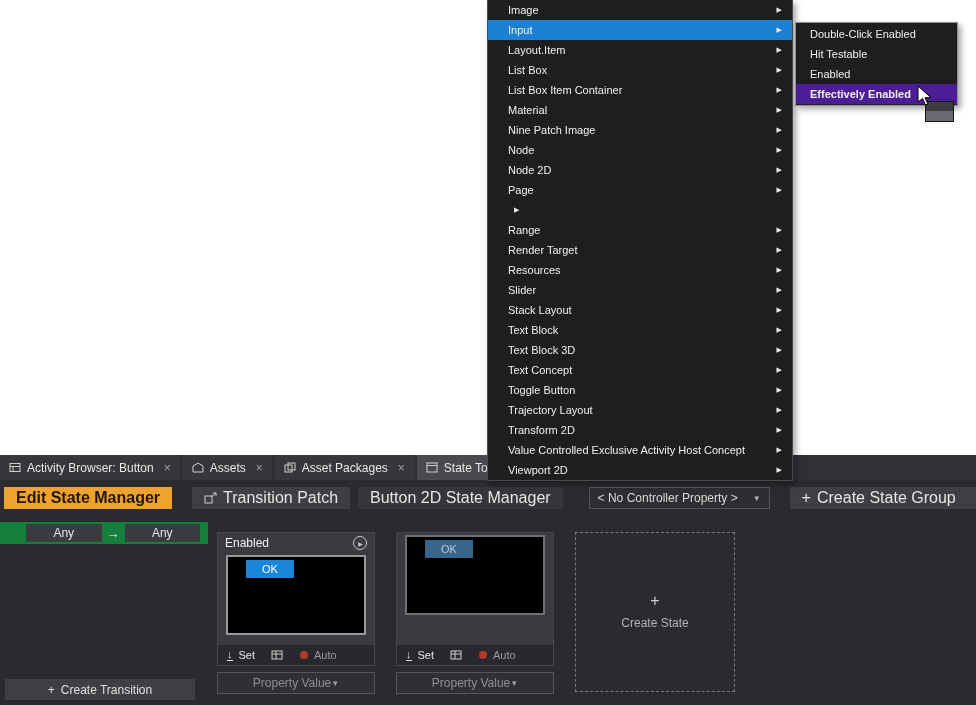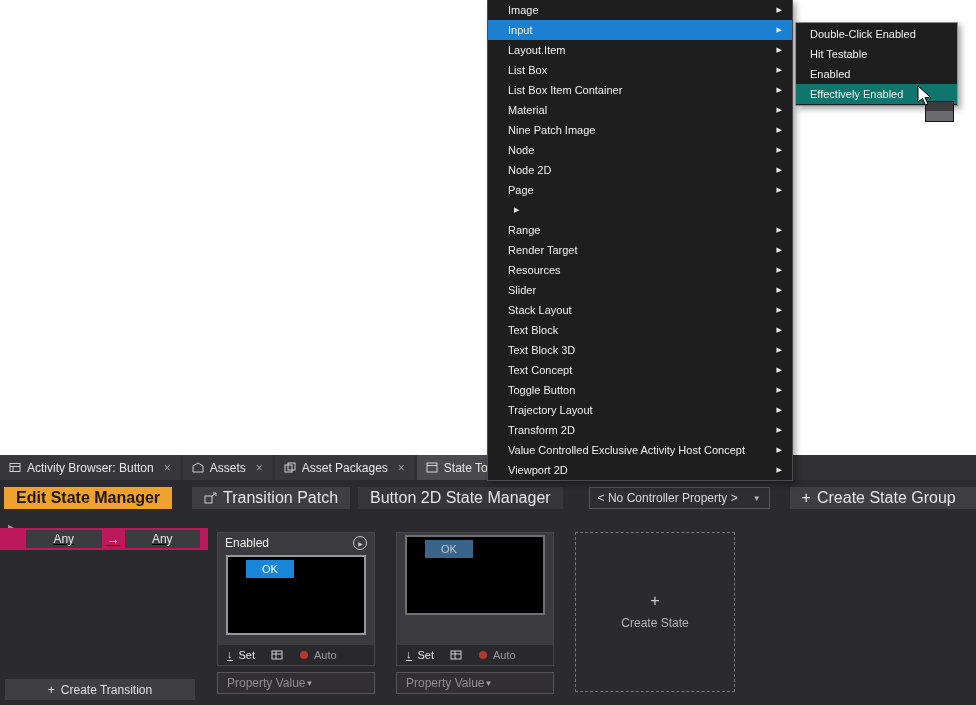--- a/index.html
+++ b/index.html
@@ -20,21 +20,21 @@
   .menu-item .marrow { font-size:7px; color:#e8e8e8; margin-left:6px; }
   .menu-item.hl { background:#1b80d2; }
 
   
   .submenu {
     position:absolute; left:795px; top:22px; width:163px;
     background:#1e1e1f; border:1px solid #8f8f8f; z-index:11; padding:1px 0;
     box-shadow:3px 3px 6px rgba(0,0,0,.35);
   }
   .sub-item { height:20px; display:flex; align-items:center; padding:0 10px 0 14px; color:#f0f0f0; font-size:11px; white-space:nowrap; }
-  .sub-item.hl { background:#0f766e; }
+  .sub-item.hl { background:#4c1d95;font-weight:bold; }
 
   
   .cursor { position:absolute; left:917px; top:85px; z-index:20; }
   .drag-chip {
     position:absolute; left:925px; top:101px; width:29px; height:21px; z-index:19;
     border:1px solid #141414;
     background:linear-gradient(#3c3c40 0 45%, #6b6b6f 45% 100%);
   }
 
   
@@ -58,41 +58,41 @@
   .ddown {
     height:22px; min-width:181px; background:#2e2e32; border:1px solid #55555a;
     display:flex; align-items:center; justify-content:space-between; padding:0 8px;
     color:#dadada; font-size:12px; margin-left:26px; cursor:default;
   }
   .ddown .chev { font-size:8px; color:#b5b5b5; margin-left:14px; }
 
   .content { position:relative; height:189px; background:#2b2b2f; }
 
   
-  .trans-strip { position:absolute; left:0; top:12px; width:208px; height:22px; background:#be185d; display:flex; align-items:center; padding:0 8px 0 26px; gap:5px;text-decoration:underline; }
+  .trans-strip { position:absolute; left:0; top:6px; width:208px; height:22px; background:#15803d; display:flex; align-items:center; padding:0 8px 0 26px; gap:5px; }
   .expander { position:absolute; left:8px; top:7px; font-size:8px; color:#9a9a9a; }
   .any-btn { flex:1; height:18px; background:#3b3b40; color:#e6e6e6; font-size:12px; display:flex; align-items:center; justify-content:center; cursor:default; }
   .trans-arrow { color:#f0f0f0; font-size:13px; }
   .create-transition { position:absolute; left:5px; bottom:5px; width:190px; height:21px; background:#3e3e43; color:#e0e0e0; font-size:12px; display:flex; align-items:center; justify-content:center; gap:6px; cursor:default; }
 
   
   .state-card { position:absolute; top:16px; width:158px; height:134px; background:#3a3a3f; border:1px solid #47474b; display:flex; flex-direction:column; }
   .card-header { height:20px; display:flex; align-items:center; padding:0 7px; color:#f0f0f0; font-size:12px; }
   .play-icon { margin-left:auto; width:14px; height:14px; border:1px solid #c8c8c8; border-radius:50%; display:flex; align-items:center; justify-content:center; color:#c8c8c8; font-size:6px; padding-left:1px; }
   .preview { margin:2px 8px 0; height:80px; background:#000; border:2px solid #98989c; position:relative; }
   .state-card.dim .preview { border-color:#707074; }
   .ok-btn { position:absolute; left:18px; top:3px; width:48px; height:18px; background:#1a86d9; color:#fff; font-size:11px; display:flex; align-items:center; justify-content:center; }
   .state-card.dim .ok-btn { background:#39658a; color:#b9c7d2; }
   .card-footer { margin-top:auto; height:20px; background:#29292d; display:flex; align-items:center; padding:0 9px; gap:6px; color:#e6e6e6; font-size:11px; }
   .set-arrow { font-weight:bold; font-size:11px; border-bottom:1px solid #e6e6e6; line-height:11px; }
   .grid-icon { margin-left:10px; display:flex; }
   .auto-dot { width:8px; height:8px; border-radius:50%; background:#b5382c; margin-left:10px; }
   .auto-label { color:#9a9a9a; }
 
-  .pv-dropdown { position:absolute; top:156px; width:158px; height:22px; background:#312f34; border:1px solid #55555a; display:flex; align-items:center; justify-content:flex-start; padding:0 9px; color:#8f8f93; font-size:12px; cursor:default; }
+  .pv-dropdown { position:absolute; top:156px; width:158px; height:22px; background:#312f34; border:1px solid #55555a; display:flex; align-items:center; justify-content:center; padding:0 9px; color:#8f8f93; font-size:12px; cursor:default; }
   .pv-dropdown .chev { font-size:8px; color:#9f9f9f; }
 
   .create-state { position:absolute; left:575px; top:16px; width:160px; height:160px; border:1px dashed #78787c; display:flex; flex-direction:column; align-items:center; justify-content:center; gap:8px; cursor:default; }
   .create-state .cs-plus { font-size:16px; color:#d0d0d0; line-height:14px; }
   .create-state .cs-label { font-size:12px; color:#b4b4b8; }
 </style>
 </head>
 <body>
 
 <div class="screen">

